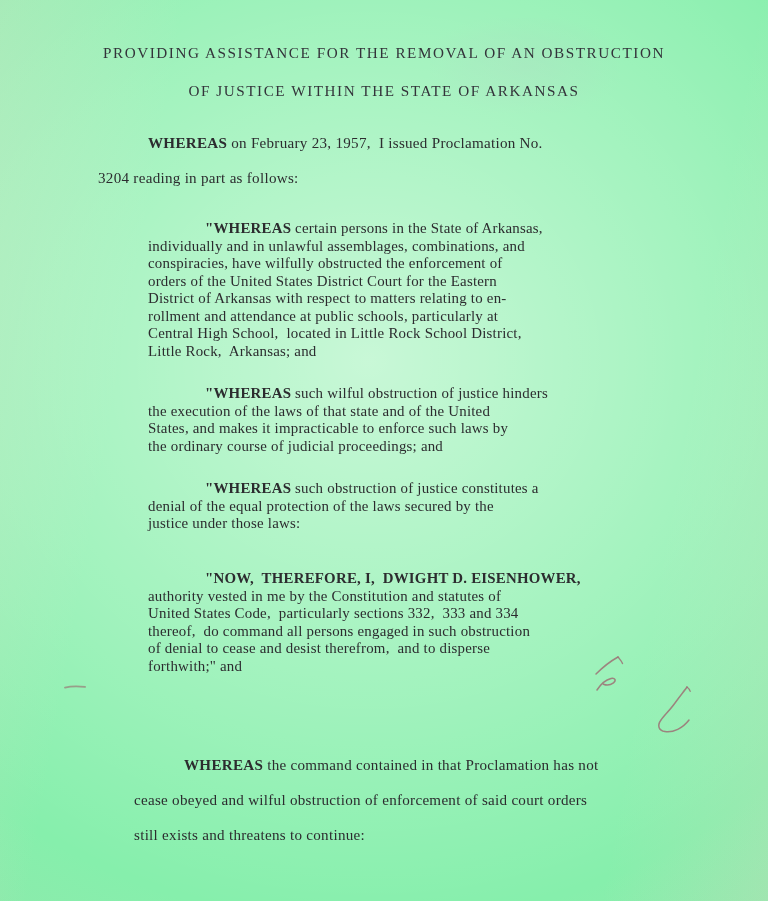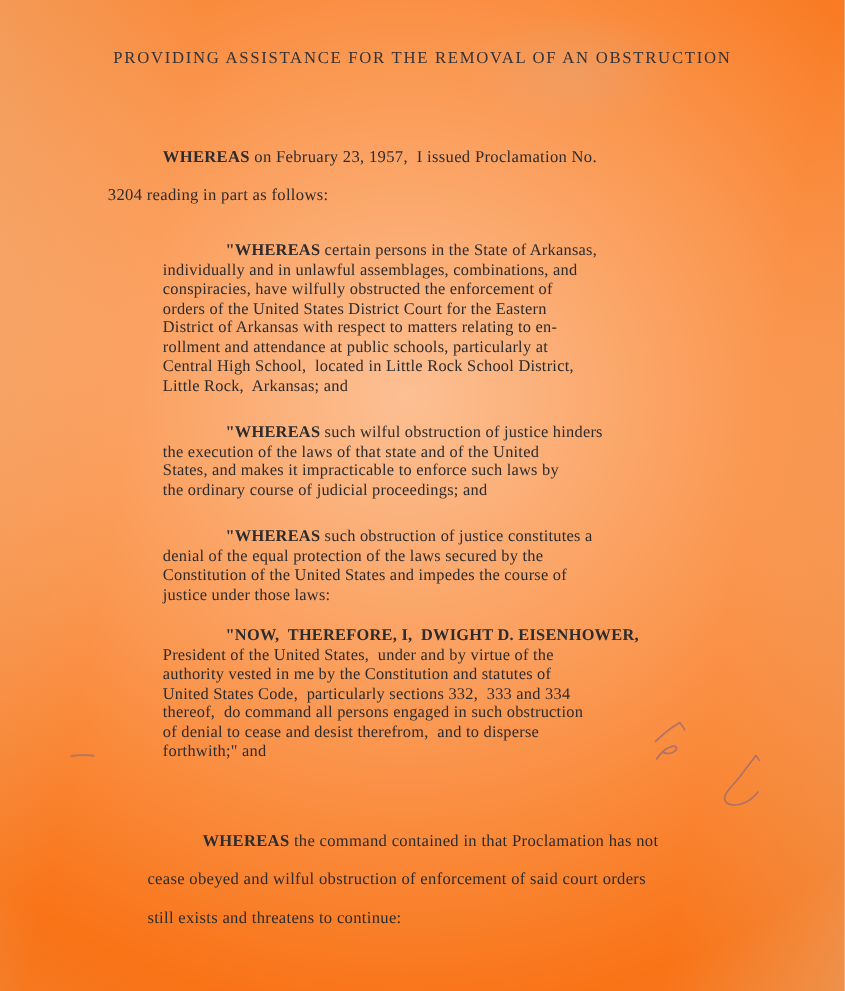--- a/index.html
+++ b/index.html
@@ -7,21 +7,21 @@
     margin: 0;
     padding: 0;
     background: #ffffff;
   }
 
   #page {
     position: relative;
     width: 768px;
     height: 901px;
     overflow: hidden;
-    background: #f97316;
+    background: #86efac;
     font-family: "Liberation Serif", "DejaVu Serif", serif;
     color: #2c2c2f;
     -webkit-font-smoothing: antialiased;
   }
 
   
   #paper-texture {
     position: absolute;
     inset: 0;
     background:
@@ -140,20 +140,21 @@
 
 <div id="page">
 
   <div id="paper-smudge"></div>
   <div id="paper-texture"></div>
 
   <div id="content">
 
     <div class="title-block">
       <div class="title-line">PROVIDING ASSISTANCE FOR THE REMOVAL OF AN OBSTRUCTION</div>
+      <div class="title-line">OF JUSTICE WITHIN THE STATE OF ARKANSAS</div>
     </div>
 
     <div class="body-block" style="top:126px;">
       <div class="body-line indent"><span class="bold">WHEREAS</span><span> on February 23, 1957,  I issued Proclamation No.</span></div>
       <div class="body-line">3204 reading in part as follows:</div>
     </div>
 
     <div class="quote-block" style="top:220px;">
       <div class="quote-line indent"><span class="bold">"WHEREAS</span><span> certain persons in the State of Arkansas,</span></div>
       <div class="quote-line">individually and in unlawful assemblages, combinations, and</div>
@@ -168,27 +169,25 @@
     <div class="quote-block" style="top:385px;">
       <div class="quote-line indent"><span class="bold">"WHEREAS</span><span> such wilful obstruction of justice hinders</span></div>
       <div class="quote-line">the execution of the laws of that state and of the United</div>
       <div class="quote-line">States, and makes it impracticable to enforce such laws by</div>
       <div class="quote-line">the ordinary course of judicial proceedings; and</div>
     </div>
 
     <div class="quote-block" style="top:480px;">
       <div class="quote-line indent"><span class="bold">"WHEREAS</span><span> such obstruction of justice constitutes a</span></div>
       <div class="quote-line">denial of the equal protection of the laws secured by the</div>
-      <div class="quote-line">Constitution of the United States and impedes the course of</div>
       <div class="quote-line">justice under those laws:</div>
     </div>
 
     <div class="quote-block" style="top:570px;">
       <div class="quote-line indent"><span class="bold">"NOW,  THEREFORE, I,  DWIGHT D. EISENHOWER,</span><span></span></div>
-      <div class="quote-line">President of the United States,  under and by virtue of the</div>
       <div class="quote-line">authority vested in me by the Constitution and statutes of</div>
       <div class="quote-line">United States Code,  particularly sections 332,  333 and 334</div>
       <div class="quote-line">thereof,  do command all persons engaged in such obstruction</div>
       <div class="quote-line">of denial to cease and desist therefrom,  and to disperse</div>
       <div class="quote-line">forthwith;" and</div>
     </div>
 
     <div class="body-block" style="top:748px;margin-left:36px;">
       <div class="body-line indent"><span class="bold">WHEREAS</span><span> the command contained in that Proclamation has not</span></div>
       <div class="body-line">cease obeyed and wilful obstruction of enforcement of said court orders</div>

